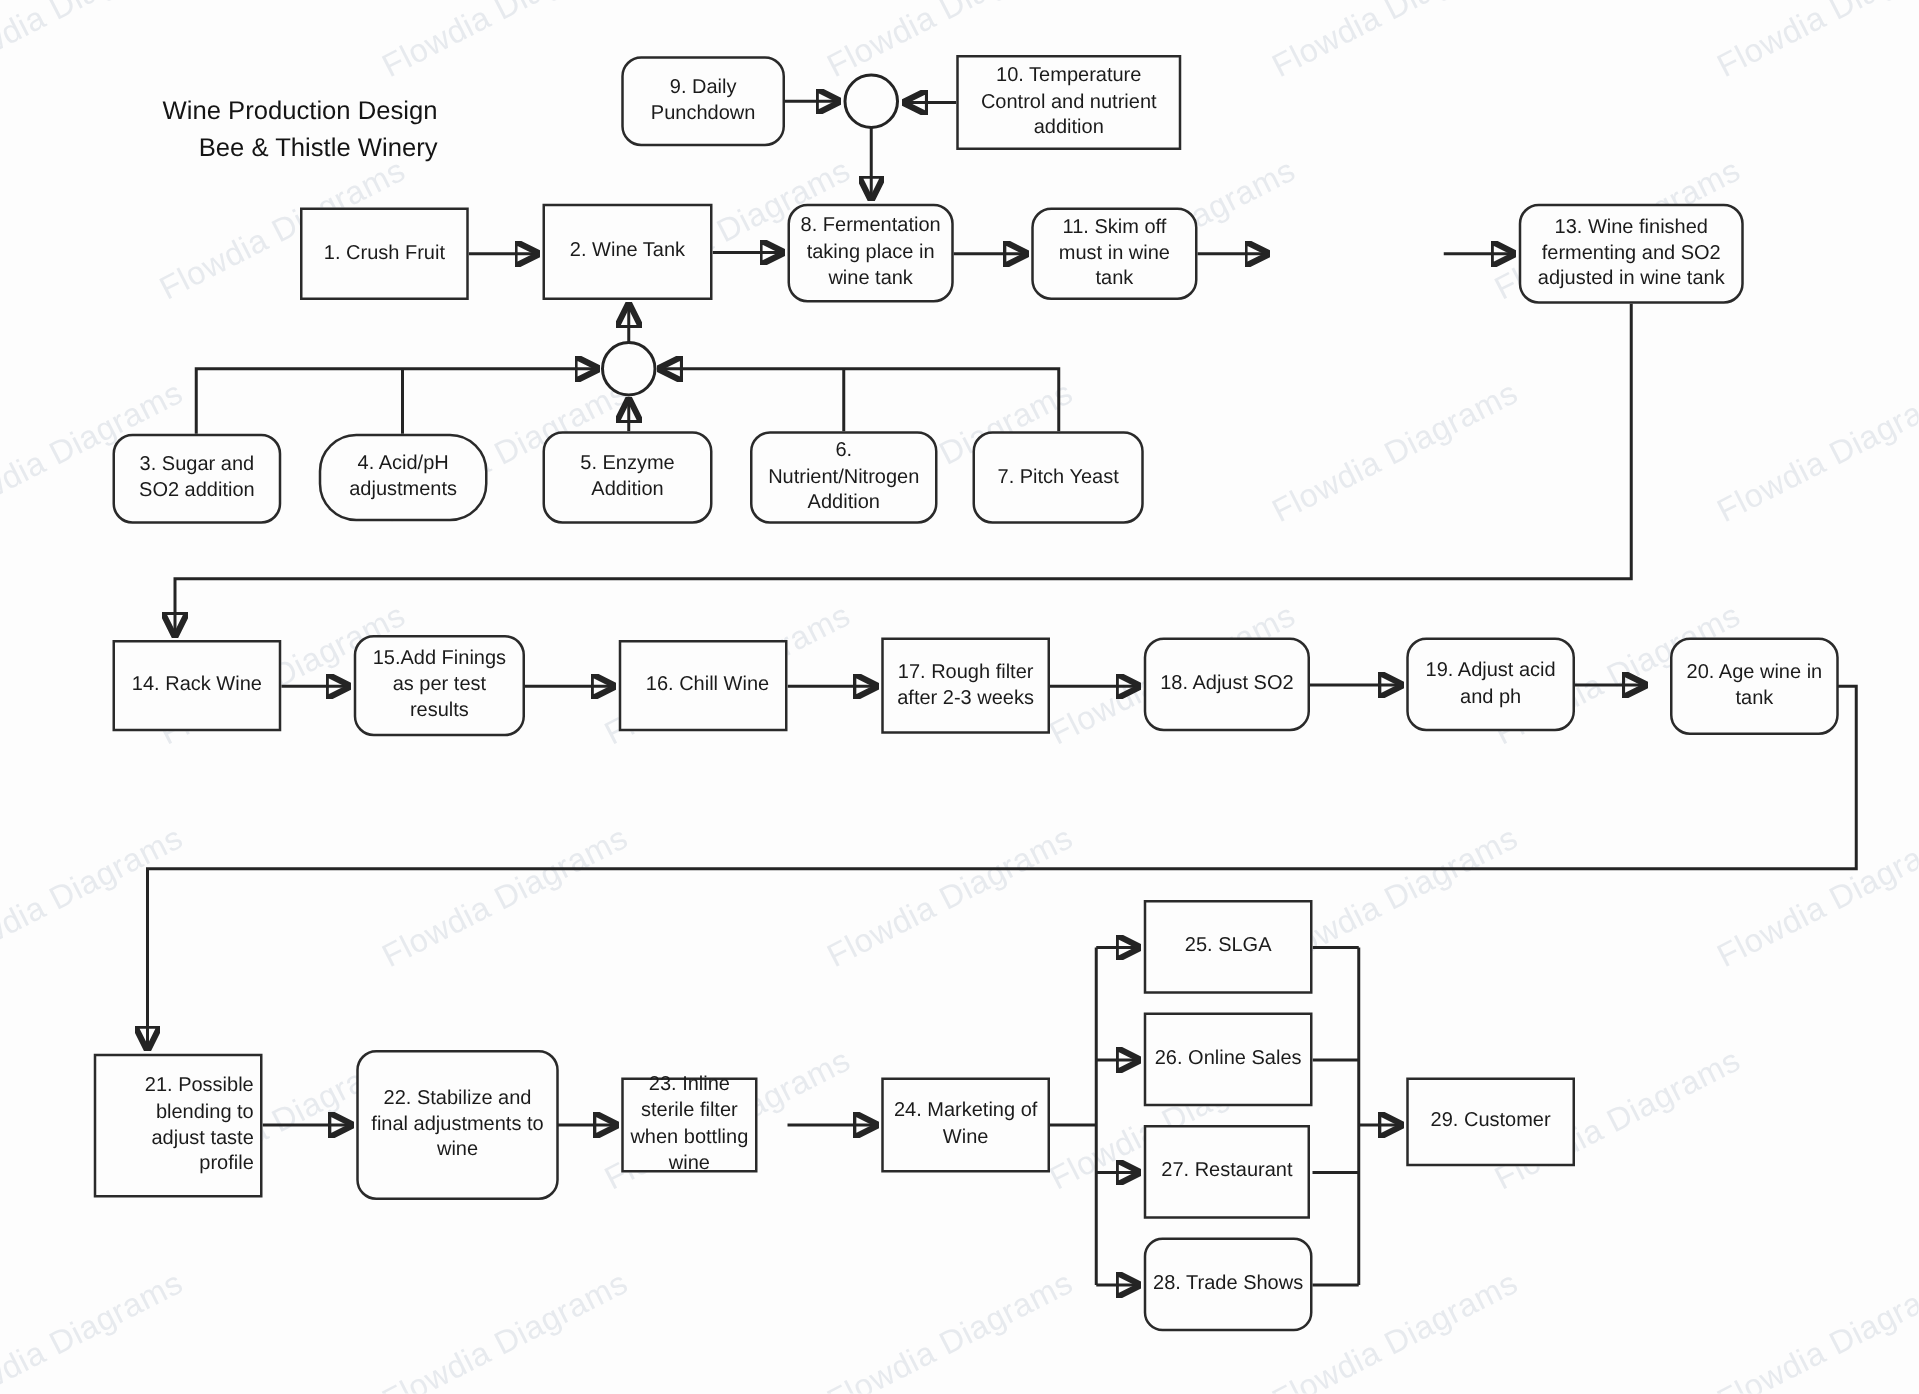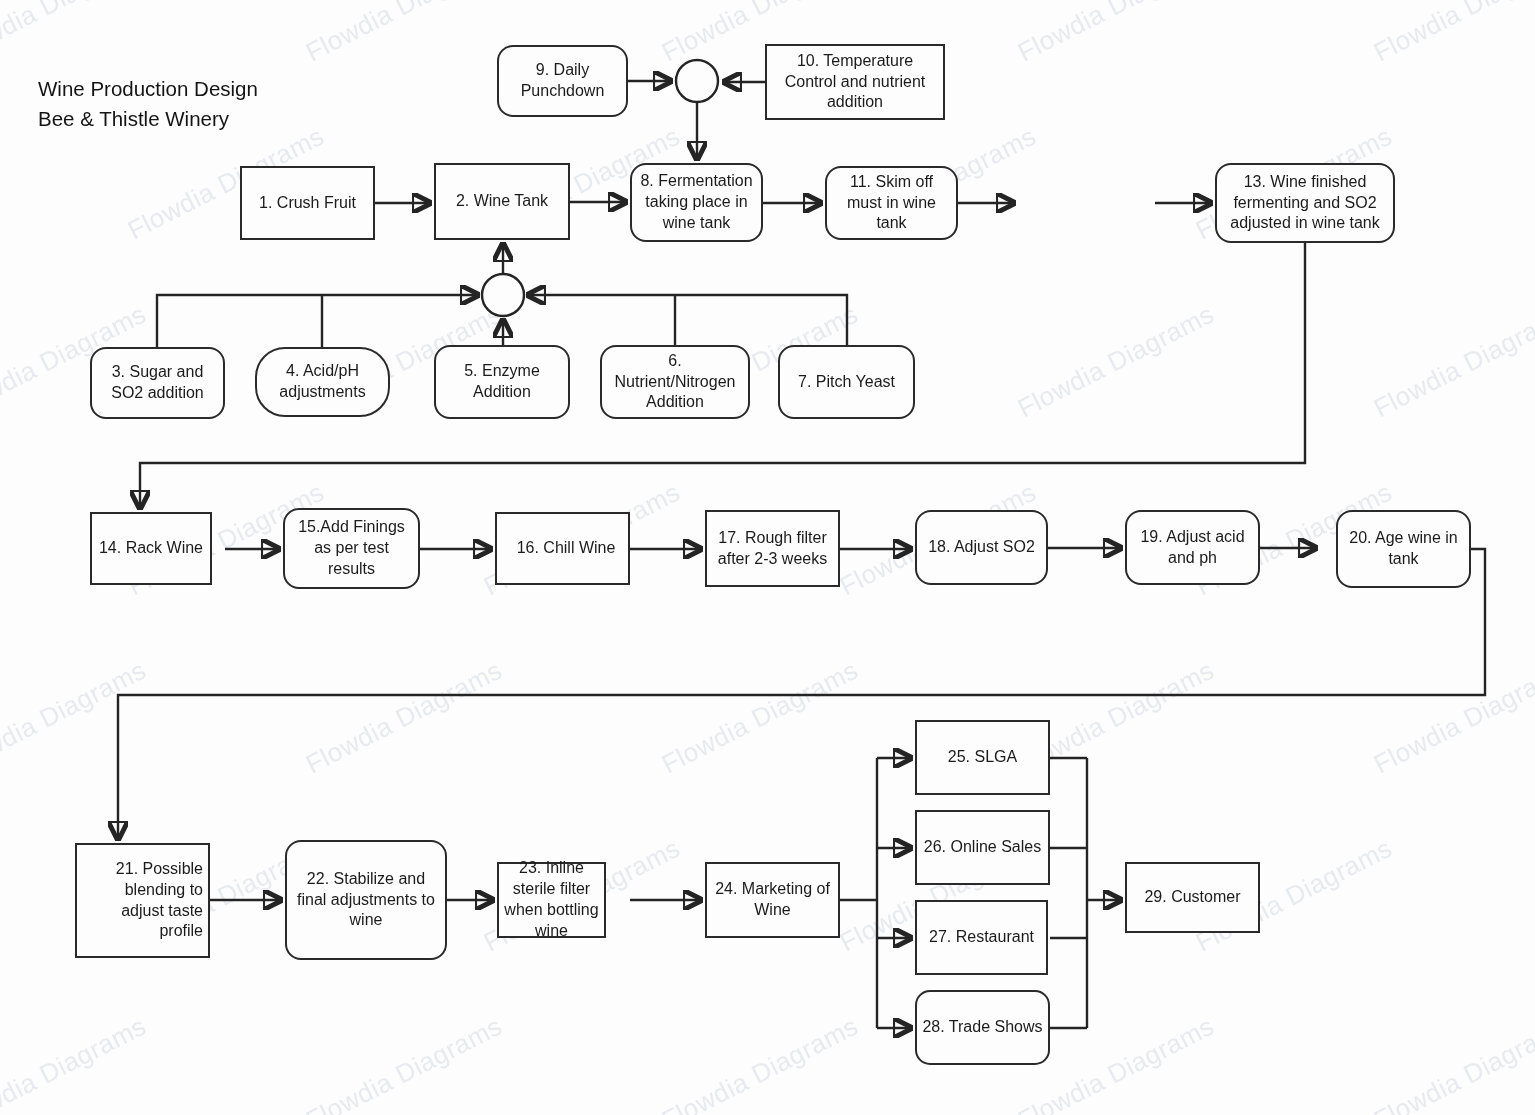--- a/index.html
+++ b/index.html
@@ -9,21 +9,21 @@
   .wm{position:absolute;transform:rotate(-27deg);font-size:26px;letter-spacing:.5px;
       color:#e7eaee;white-space:nowrap;user-select:none;}
   #edge-layer{position:absolute;left:0;top:0;z-index:1;}
   #edge-layer path{stroke:#242424;stroke-width:2.4;fill:none;}
   #edge-layer circle{stroke:#242424;stroke-width:2.4;fill:#fdfdfd;}
   #node-layer{position:absolute;inset:0;z-index:2;pointer-events:none;}
   .node{position:absolute;box-sizing:border-box;display:flex;align-items:center;justify-content:center;
         text-align:center;border:2.4px solid #2a2a2a;background:#fdfdfd;color:#1b1b1b;
         font-size:16px;line-height:1.3;padding:3px 5px;}
   .node.rounded{border-radius:16px;}
-  .title{position:absolute;left:38px;top:74px;width:312px;z-index:2;text-align:left;
+  .title{position:absolute;left:38px;top:74px;width:312px;z-index:2;text-align:right;
          color:#141414;font-size:20.5px;line-height:1.45;}
 </style>
 </head>
 <body>
 
 <div id="stage">
   <div id="wm-layer">
       <span class="wm" style="left: -60px; top: -10px;">Flowdia Diagrams</span>
       <span class="wm" style="left: 296px; top: -10px;">Flowdia Diagrams</span>
       <span class="wm" style="left: 652px; top: -10px;">Flowdia Diagrams</span>
@@ -116,21 +116,21 @@
       <div class="node rounded" style="left: 90px; top: 347px; width: 135px; height: 72px;">3. Sugar and SO2 addition</div>
       <div class="node rounded" style="left: 255px; top: 347px; width: 135px; height: 70px; border-radius: 30px;">4. Acid/pH adjustments</div>
       <div class="node rounded" style="left: 434px; top: 345px; width: 136px; height: 74px;">5. Enzyme Addition</div>
       <div class="node rounded" style="left: 600px; top: 345px; width: 150px; height: 74px;">6. Nutrient/Nitrogen Addition</div>
       <div class="node rounded" style="left: 778px; top: 345px; width: 137px; height: 74px;">7. Pitch Yeast</div>
       <div class="node rounded" style="left: 630px; top: 163px; width: 133px; height: 79px;">8. Fermentation taking place in wine tank</div>
       <div class="node rounded" style="left: 497px; top: 45px; width: 131px; height: 72px;">9. Daily Punchdown</div>
       <div class="node" style="left: 765px; top: 44px; width: 180px; height: 76px;">10. Temperature Control and nutrient addition</div>
       <div class="node rounded" style="left: 825px; top: 166px; width: 133px; height: 74px;">11. Skim off must in wine tank</div>
       <div class="node rounded" style="left: 1215px; top: 163px; width: 180px; height: 80px;">13. Wine finished fermenting and SO2 adjusted in wine tank</div>
-      <div class="node" style="left: 90px; top: 512px; width: 122px; height: 73px;">14. Rack Wine</div>
+      <div class="node" style="left: 90px; top: 512px; width: 135px; height: 73px;">14. Rack Wine</div>
       <div class="node rounded" style="left: 283px; top: 508px; width: 137px; height: 81px;">15.Add Finings as per test results</div>
       <div class="node" style="left: 495px; top: 512px; width: 135px; height: 73px; padding-left: 12px;">16. Chill Wine</div>
       <div class="node" style="left: 705px; top: 510px; width: 135px; height: 77px;">17. Rough filter after 2-3 weeks</div>
       <div class="node rounded" style="left: 915px; top: 510px; width: 133px; height: 75px;">18. Adjust SO2</div>
       <div class="node rounded" style="left: 1125px; top: 510px; width: 135px; height: 75px;">19. Adjust acid and ph</div>
       <div class="node rounded" style="left: 1320px; top: 510px; width: 135px; height: 78px; margin-left: 16px;">20. Age wine in tank</div>
       <div class="node" style="left: 75px; top: 843px; width: 135px; height: 115px; text-align: right;">21. Possible blending to adjust taste profile</div>
       <div class="node rounded" style="left: 285px; top: 840px; width: 162px; height: 120px;">22. Stabilize and final adjustments to wine</div>
       <div class="node" style="left: 497px; top: 862px; width: 109px; height: 76px;">23. Inline sterile filter when bottling wine</div>
       <div class="node" style="left: 705px; top: 862px; width: 135px; height: 76px;">24. Marketing of Wine</div>

